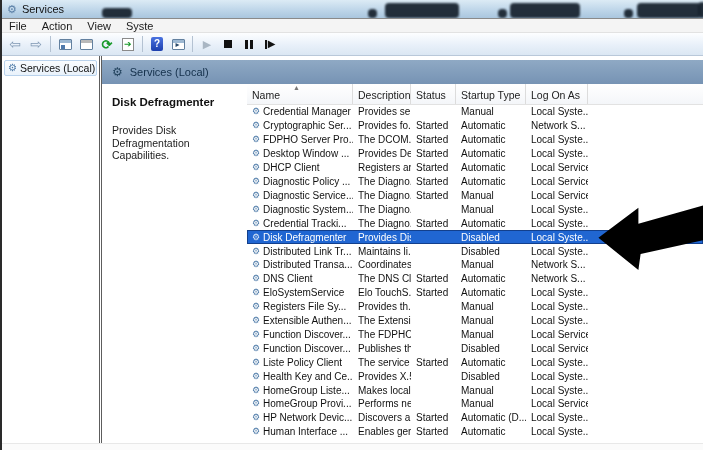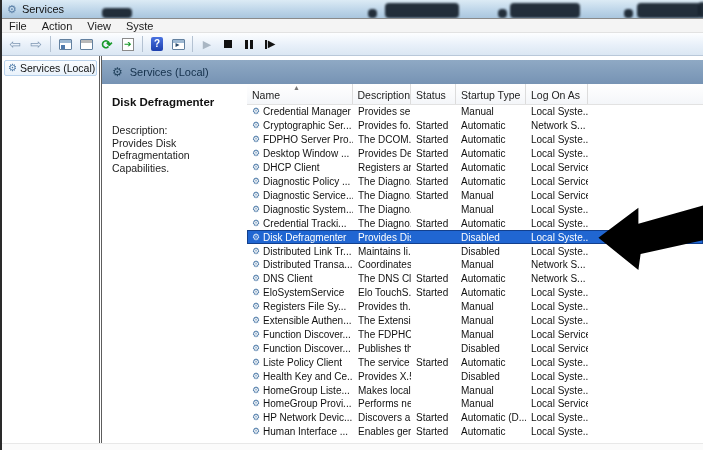--- a/index.html
+++ b/index.html
@@ -80,21 +80,21 @@
   .svc-title { font-size:11.5px; font-weight:bold; color:#111; margin-bottom:16px; }
   .desc-label, .desc-line { font-size:10.5px; color:#1c1c1c; line-height:12.5px; }
 
   
   .table { flex:1; display:flex; flex-direction:column; min-width:0; }
   .thead { display:flex; height:21px; background:linear-gradient(#ffffff,#f4f6f9);
     border-bottom:1px solid #e2e2e2; position:relative; }
   .th { font-size:10.5px; color:#222; display:flex; align-items:flex-end;
     padding:0 0 3px 5px; border-right:1px solid #dcdcdc; position:relative; }
   .th-name { width:106px; }
-  .th-desc { width:58px;justify-content:flex-end; }
+  .th-desc { width:58px; }
   .th-status { width:45px; }
   .th-startup { width:70px;text-align:right; }
   .th-logon { width:62px;text-align:right; }
   .th-blank { flex:1; border-right:none; }
   .sort-asc { position:absolute; top:0px; left:46px; font-size:7px; color:#777; }
 
   .tbody { flex:1; }
   .row { display:flex; height:13.92px; align-items:center; background:#fff; }
   .cell { font-size:10px; color:#111; white-space:nowrap; overflow:hidden; padding-left:5px; }
   .c-name { width:106px; display:flex; align-items:center; gap:3px; }
@@ -198,21 +198,20 @@
 
     <div class="rightpane">
       <div class="band">
         <span class="gear">⚙</span>
         <span class="lbl">Services (Local)</span>
       </div>
 
       <div class="content">
         <div class="descpanel">
           <div class="svc-title">Disk Defragmenter</div>
-          <div class="desc-label">Description:</div>
           <div class="desc-line">Provides Disk Defragmentation</div>
           <div class="desc-line">Capabilities.</div>
         </div>
 
         <div class="table">
           <div class="thead">
             <div class="th th-name">
               <span>Name</span>
               <span class="sort-asc">▲</span>
             </div>

